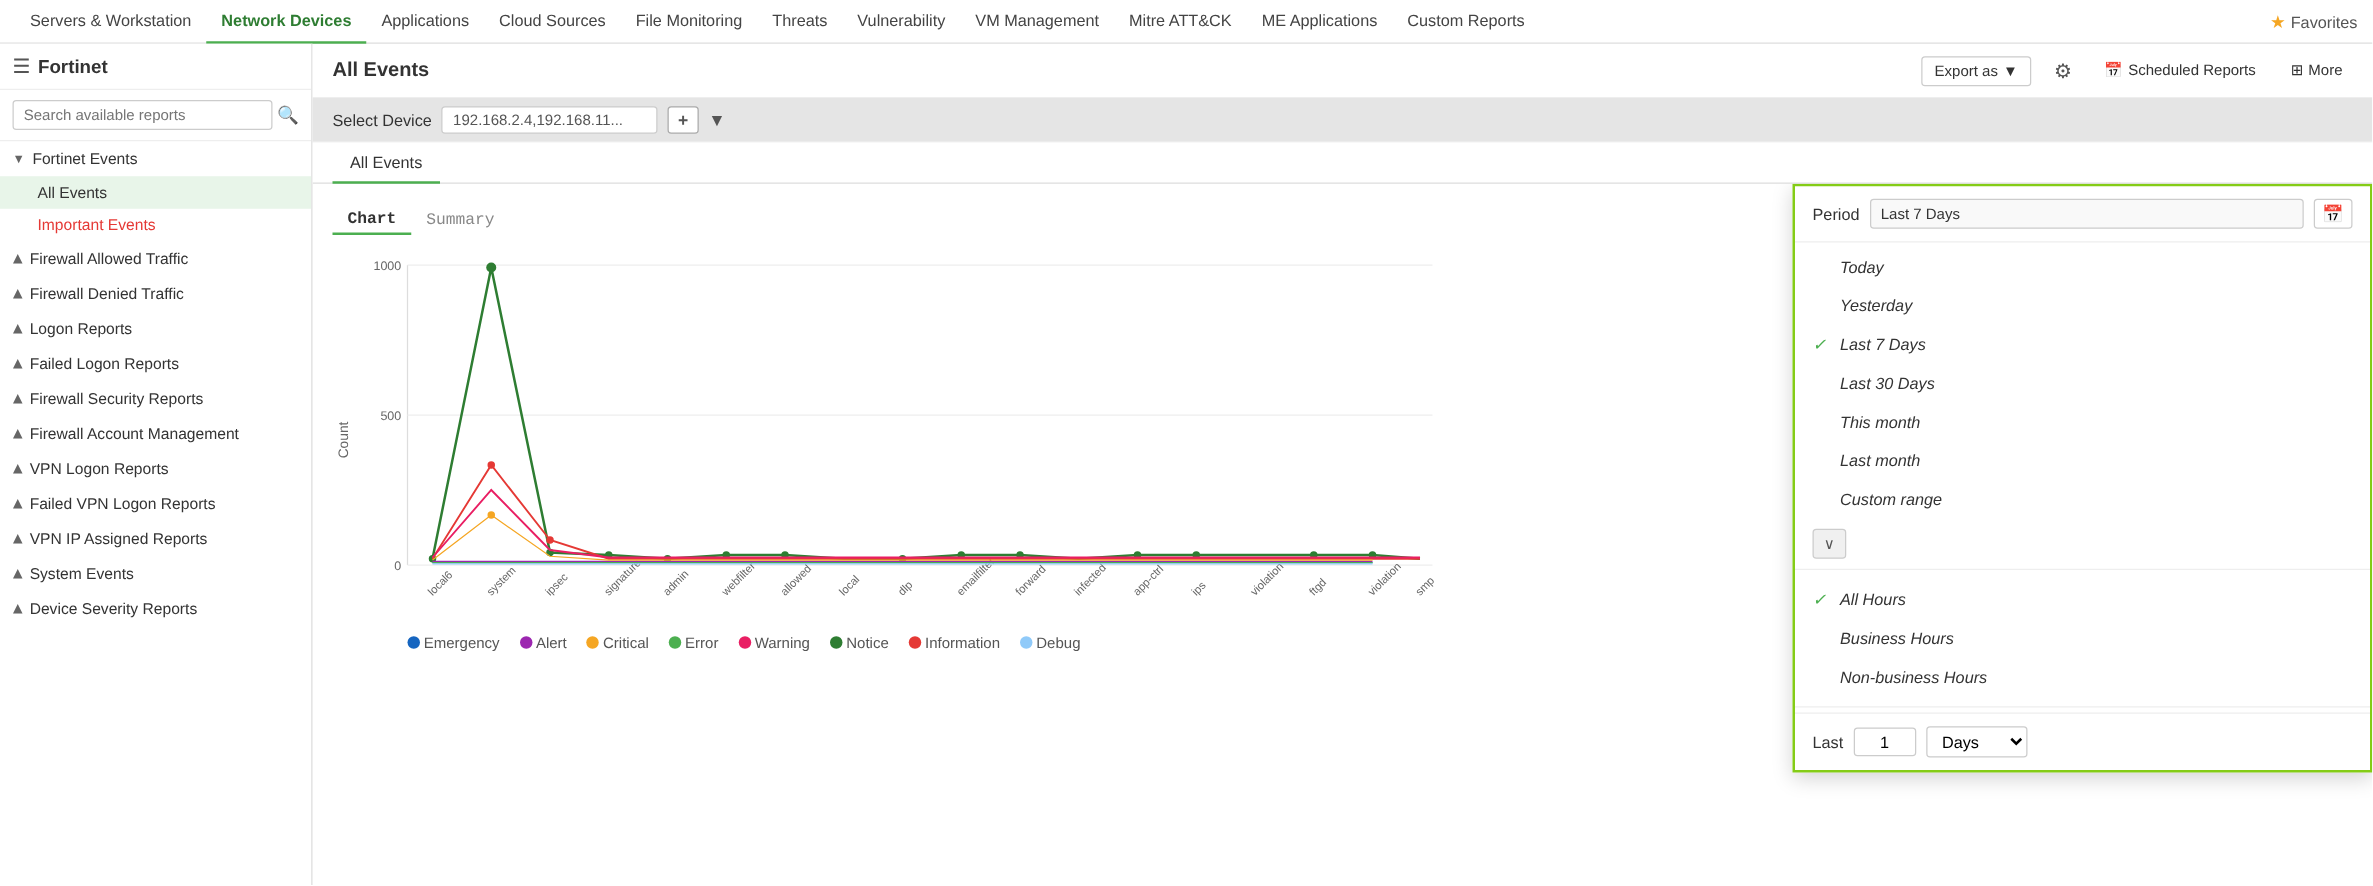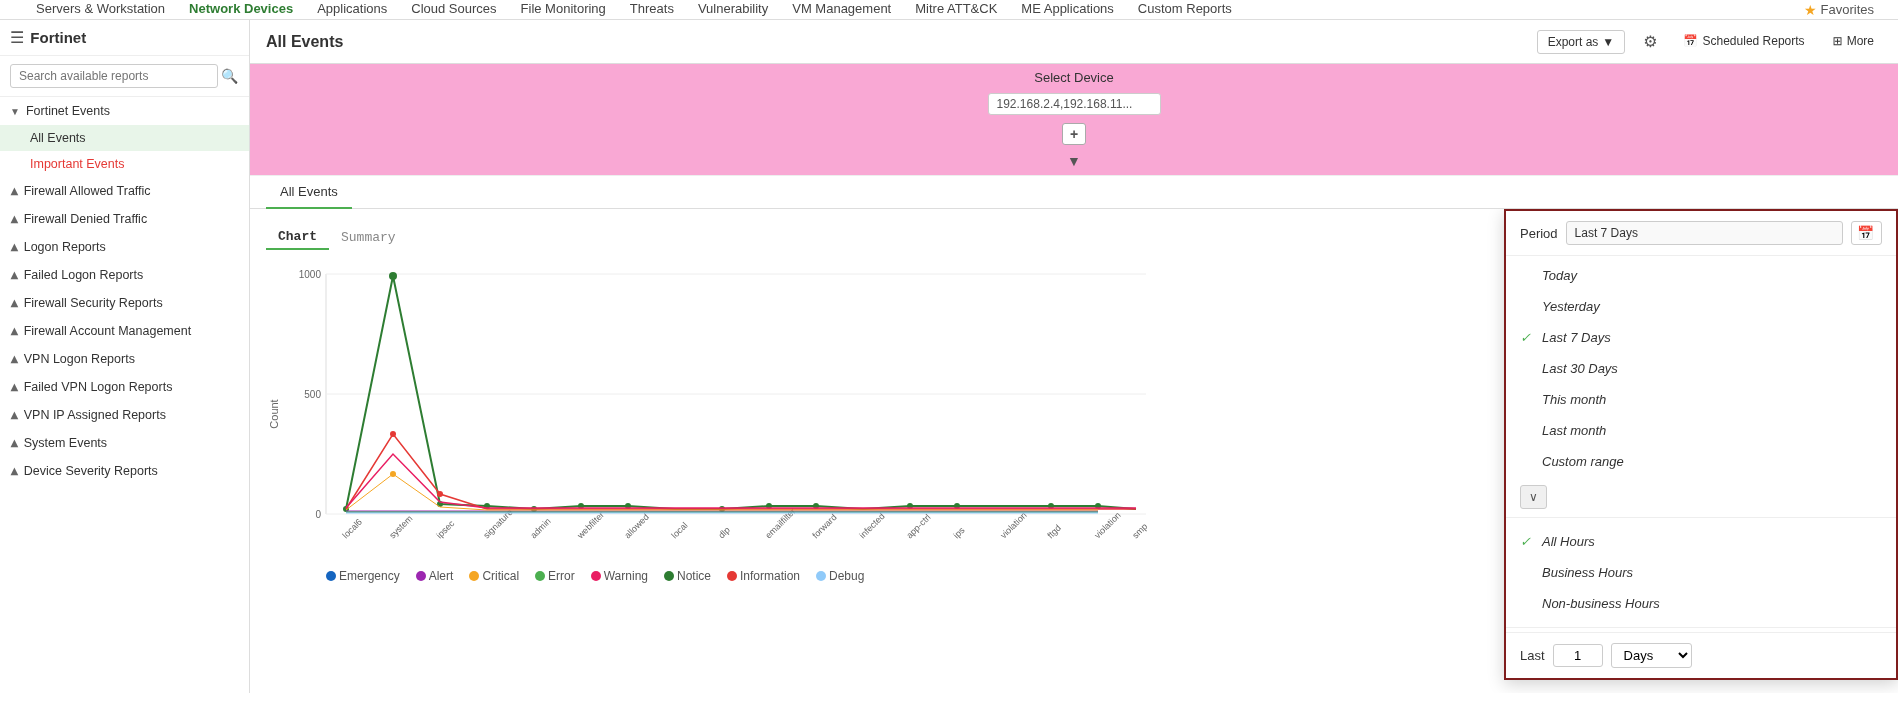--- a/index.html
+++ b/index.html
@@ -1,21 +1,21 @@
 <!DOCTYPE html>
 <html><head>
   <meta charset="utf-8">
   <style>
     * { box-sizing: border-box; margin: 0; padding: 0; }
     body { font-family: Arial, sans-serif; font-size: 13px; color: #333; background: #fff; overflow: hidden; }
 
     
     .top-nav {
       display: flex; align-items: center; background: #fff; border-bottom: 1px solid #ddd;
-      height: 20px; padding: 0 24px; gap: 0;
+      height: 35px; padding: 0 12px; gap: 0;
     }
     .top-nav-item {
       padding: 0 12px; height: 36px; display: flex; align-items: center; cursor: pointer;
       font-size: 13px; color: #444; white-space: nowrap; border-bottom: 2px solid transparent;
     }
     .top-nav-item.active { color: #2e7d32; border-bottom: 2px solid #4caf50; font-weight: 600; }
     .top-nav-right { margin-left: auto; display: flex; align-items: center; gap: 4px; color: #555; }
     .star-icon { color: #f5a623; font-size: 14px; }
 
     
@@ -77,21 +77,21 @@
       padding: 4px 8px;
     }
     .more-btn {
       display: flex; align-items: center; gap: 4px; font-size: 12px; color: #333; cursor: pointer;
       padding: 4px 8px;
     }
 
     
     .device-bar {
       display: flex; align-items: center; padding: 6px 16px; border-bottom: 1px solid #eee;
-      background: #f9a8d4; gap: 8px; flex-direction: column;
+      background: #e5e5e5; gap: 8px;
     }
     .device-label { font-size: 13px; color: #333; font-weight: 500; }
     .device-input {
       border: 1px solid #ccc; border-radius: 3px; padding: 3px 8px; font-size: 12px;
       min-width: 160px; color: #555;
     }
     .add-btn {
       background: #fff; border: 1px solid #aaa; border-radius: 3px; cursor: pointer;
       font-size: 14px; color: #555; padding: 2px 7px; font-weight: bold;
     }
@@ -113,22 +113,22 @@
     
     .chart-container { position: relative; }
 
     
     .legend { display: flex; flex-wrap: wrap; gap: 16px; margin-top: 12px; padding-left: 60px; }
     .legend-item { display: flex; align-items: center; gap: 3px; font-size: 12px; color: #555; }
     .legend-dot { width: 10px; height: 10px; border-radius: 50%; }
 
     
     .period-overlay {
-      position: absolute; top: 0; right: 0; width: 394px;
-      background: #fff; border: 2px solid #7f1d1d; z-index: 100;
+      position: absolute; top: 0; right: 0; width: 464px;
+      background: #fff; border: 2px solid #84cc16; z-index: 100;
       box-shadow: 0 4px 16px rgba(0,0,0,0.18);
     }
     .period-header {
       display: flex; align-items: center; padding: 10px 14px; border-bottom: 1px solid #eee;
       gap: 8px;
     }
     .period-label { font-size: 13px; color: #333; font-weight: 500; }
     .period-value-display {
       flex: 1; border: 1px solid #ccc; border-radius: 3px; padding: 4px 8px;
       font-size: 12px; color: #333; background: #f9f9f9;

